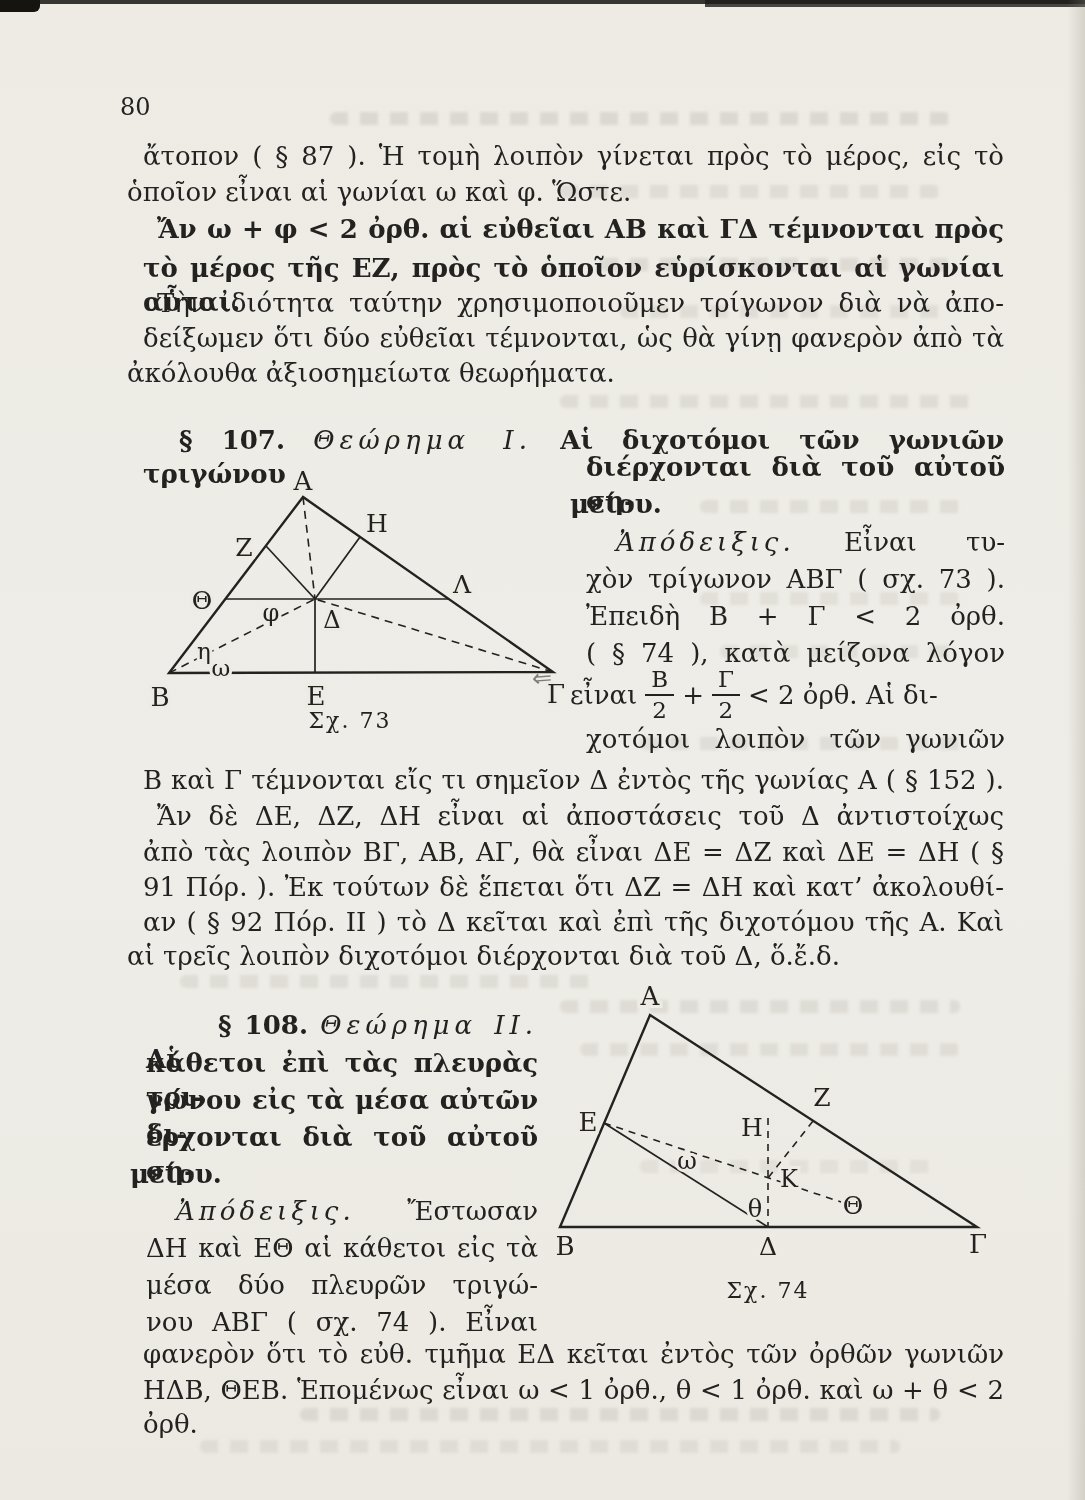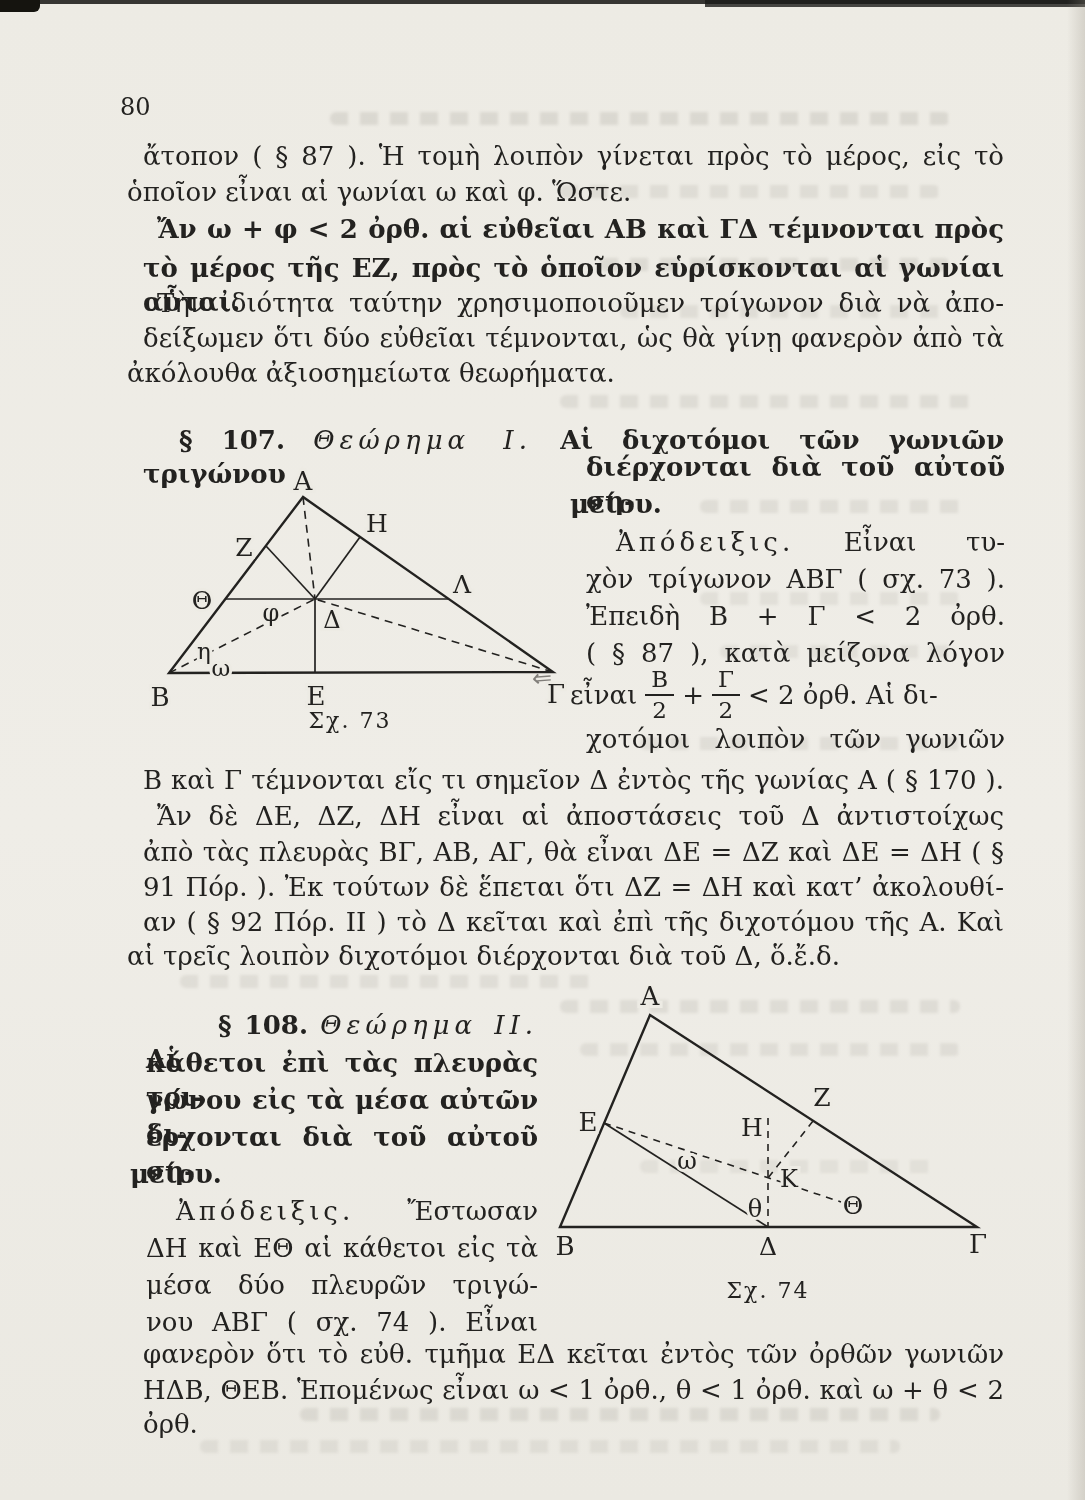--- a/index.html
+++ b/index.html
@@ -6,21 +6,21 @@
   body{
     width:1085px;height:1500px;position:relative;overflow:hidden;
     background:linear-gradient(180deg,#edebe4 0%,#efede7 55%,#ebe9e2 100%);
     font-family:"DejaVu Serif","Liberation Serif",serif;
     color:#232220;
   }
   .ln{position:absolute;font-size:26px;line-height:34px;white-space:normal;}
   .jl{text-align:justify;text-align-last:justify;margin-left:16px;}
   .bold{font-weight:700;}
   .kind{font-style:italic;font-weight:400;letter-spacing:5px;}
-  .proofname{letter-spacing:4px;}
+  .proofname{font-style:italic;letter-spacing:4px;}
   .ind14{text-indent:14px;}
   .ind30{text-indent:30px;}
   .ind36{text-indent:36px;}
   .ind72{text-indent:72px;}
   .pageno{position:absolute;font-size:24px;}
   .caption{position:absolute;font-size:22px;text-align:center;letter-spacing:2px;}
   .fracline{position:absolute;display:flex;align-items:center;gap:7px;font-size:26px;}
   .frac{display:inline-flex;flex-direction:column;align-items:center;line-height:1;font-size:23px;}
   .frac .num{padding:0 7px 3px;}
   .frac .den{border-top:2px solid #232220;padding:3px 7px 0;}
@@ -80,21 +80,21 @@
 </div>
 
 <div class="ln jl bold" style="left:570px;top:450px;width:419px;">διέρχονται διὰ τοῦ αὐτοῦ ση-</div>
 <div class="ln bold" style="left:570px;top:487px;width:419px;">μείου.</div>
 <div class="ln jl ind30" style="left:570px;top:525px;width:419px;">
   <span class="proofname">Ἀπόδειξις.</span>
   <span>Εἶναι τυ-</span>
 </div>
 <div class="ln jl" style="left:570px;top:562px;width:419px;">χὸν τρίγωνον ΑΒΓ ( σχ. 73 ).</div>
 <div class="ln jl" style="left:570px;top:599px;width:419px;">Ἐπειδὴ Β + Γ &lt; 2 ὀρθ.</div>
-<div class="ln jl" style="left:570px;top:636px;width:419px;">( § 87 ), κατὰ μείζονα λόγον</div>
+<div class="ln jl" style="left:570px;top:636px;width:419px;">( § 74 ), κατὰ μείζονα λόγον</div>
 <div class="fracline" style="left:570px;top:668px;width:419px;">
   <span>εἶναι</span>
   <span class="frac">
     <span class="num">Β</span>
     <span class="den">2</span>
   </span>
   <span>+</span>
   <span class="frac">
     <span class="num">Γ</span>
     <span class="den">2</span>
@@ -124,23 +124,23 @@
     <text x="62" y="147" font-size="25" text-anchor="middle">Θ</text>
     <text x="322" y="131" font-size="25" text-anchor="middle">Λ</text>
     <text x="192" y="166" font-size="24" text-anchor="middle">Δ</text>
     <text x="131" y="159" font-size="24" text-anchor="middle">φ</text>
     <text x="64" y="197" font-size="23" text-anchor="middle">η</text>
     <text x="81" y="214" font-size="23" text-anchor="middle">ω</text>
   </svg>
 </div>
 <div class="caption" style="left:285px;top:708px;width:130px;">Σχ. 73</div>
 
-<div class="ln jl" style="left:127px;top:763px;width:861px;">Β καὶ Γ τέμνονται εἴς τι σημεῖον Δ ἐντὸς τῆς γωνίας Α ( § 170 ).</div>
+<div class="ln jl" style="left:127px;top:763px;width:861px;">Β καὶ Γ τέμνονται εἴς τι σημεῖον Δ ἐντὸς τῆς γωνίας Α ( § 152 ).</div>
 <div class="ln jl ind14" style="left:127px;top:799px;width:861px;">Ἄν δὲ ΔΕ, ΔΖ, ΔΗ εἶναι αἱ ἀποστάσεις τοῦ Δ ἀντιστοίχως</div>
-<div class="ln jl" style="left:127px;top:835px;width:861px;">ἀπὸ τὰς πλευρὰς ΒΓ, ΑΒ, ΑΓ, θὰ εἶναι ΔΕ = ΔΖ καὶ ΔΕ = ΔΗ ( §</div>
+<div class="ln jl" style="left:127px;top:835px;width:861px;">ἀπὸ τὰς λοιπὸν ΒΓ, ΑΒ, ΑΓ, θὰ εἶναι ΔΕ = ΔΖ καὶ ΔΕ = ΔΗ ( §</div>
 <div class="ln jl" style="left:127px;top:870px;width:861px;">91 Πόρ. ). Ἐκ τούτων δὲ ἕπεται ὅτι ΔΖ = ΔΗ καὶ κατ’ ἀκολουθί-</div>
 <div class="ln jl" style="left:127px;top:905px;width:861px;">αν ( § 92 Πόρ. ΙΙ ) τὸ Δ κεῖται καὶ ἐπὶ τῆς διχοτόμου τῆς Α. Καὶ</div>
 <div class="ln" style="left:127px;top:939px;width:861px;">αἱ τρεῖς λοιπὸν διχοτόμοι διέρχονται διὰ τοῦ Δ, ὅ.ἔ.δ.</div>
 
 <div class="ln jl ind72" style="left:130px;top:1008px;width:392px;">
   <span class="bold">§ 108.</span>
   <span class="kind">Θεώρημα ΙΙ.</span>
   <span class="bold">Αἱ</span>
 </div>
 <div class="ln jl bold" style="left:130px;top:1046px;width:392px;">κάθετοι ἐπὶ τὰς πλευρὰς τρι-</div>

